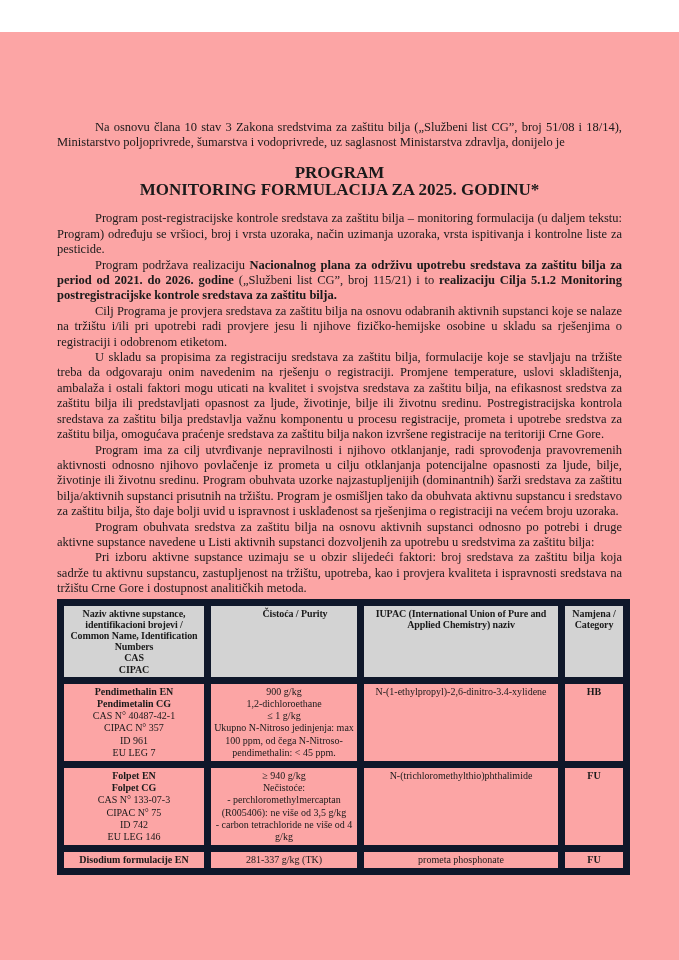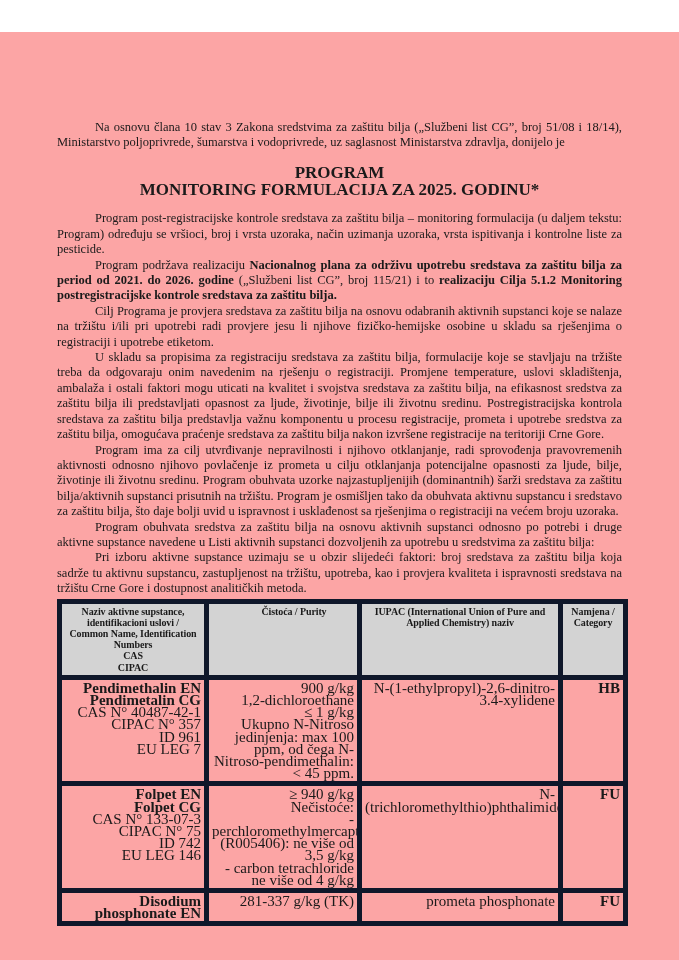--- a/index.html
+++ b/index.html
@@ -39,38 +39,37 @@
   .title-line { white-space: nowrap; }
   table.substances {
     border-collapse: collapse;
     table-layout: fixed;
     width: 566px;
     margin-top: 2px;
     border: 2px solid #000;
   }
   table.substances th,
   table.substances td {
-    border: 5px solid #0f172a;
+    border: 7px solid #0f172a;
     text-align: center;
     vertical-align: top;
     padding: 2px 3px;
     overflow: hidden;
   }
   table.substances thead th {
     background: #d3d3d3;
     font-weight: bold;
     font-size: 10px;
     line-height: 11.2px;
     letter-spacing: -0.1px;
     border-bottom: 2px solid #000;
   }
   table.substances td {
-    font-size: 15px;
+    font-size: 10px;
     line-height: 12.2px;
-    text-align: right;
   }
   thead tr { height: 67px; }
   tbody tr.r0 { height: 73px; }
   tbody tr.r1 { height: 70px; }
   tbody tr.r2 { height: 17px; }
   .w1 { width: 147px; }
   .w2 { width: 153px; }
   .w3 { width: 201px; }
   .w4 { width: 65px; }
 </style>
@@ -81,38 +80,38 @@
 
   <p class="body-text">Na osnovu člana 10 stav 3 Zakona sredstvima za zaštitu bilja („Službeni list CG”, broj 51/08 i 18/14), Ministarstvo poljoprivrede, šumarstva i vodoprivrede, uz saglasnost Ministarstva zdravlja, donijelo je</p>
 
   <div class="title-block">
     <div class="title-line">PROGRAM</div>
     <div class="title-line">MONITORING FORMULACIJA ZA 2025. GODINU*</div>
   </div>
 
   <p class="body-text"><span>Program post-registracijske kontrole sredstava za zaštitu bilja – monitoring formulacija (u daljem tekstu: Program) određuju se vršioci, broj i vrsta uzoraka, način uzimanja uzoraka, vrsta ispitivanja i kontrolne liste za pesticide.</span></p>
   <p class="body-text"><span>Program podržava realizaciju </span><b>Nacionalnog plana za održivu upotrebu sredstava za zaštitu bilja za period od 2021. do 2026. godine</b><span> („Službeni list CG”, broj 115/21) i to </span><b>realizaciju Cilja 5.1.2 Monitoring postregistracijske kontrole sredstava za zaštitu bilja.</b></p>
-  <p class="body-text"><span>Cilj Programa je provjera sredstava za zaštitu bilja na osnovu odabranih aktivnih supstanci koje se nalaze na tržištu i/ili pri upotrebi radi provjere jesu li njihove fizičko-hemijske osobine u skladu sa rješenjima o registraciji i upotrebe etiketom.</span></p>
+  <p class="body-text"><span>Cilj Programa je provjera sredstava za zaštitu bilja na osnovu odabranih aktivnih supstanci koje se nalaze na tržištu i/ili pri upotrebi radi provjere jesu li njihove fizičko-hemijske osobine u skladu sa rješenjima o registraciji i odobrenom etiketom.</span></p>
   <p class="body-text"><span>U skladu sa propisima za registraciju sredstava za zaštitu bilja, formulacije koje se stavljaju na tržište treba da odgovaraju onim navedenim na rješenju o registraciji. Promjene temperature, uslovi skladištenja, ambalaža i ostali faktori mogu uticati na kvalitet i svojstva sredstava za zaštitu bilja, na efikasnost sredstva za zaštitu bilja ili predstavljati opasnost za ljude, životinje, bilje ili životnu sredinu. Postregistracijska kontrola sredstava za zaštitu bilja predstavlja važnu komponentu u procesu registracije, prometa i upotrebe sredstva za zaštitu bilja, omogućava praćenje sredstava za zaštitu bilja nakon izvršene registracije na teritoriji Crne Gore.</span></p>
   <p class="body-text"><span>Program ima za cilj utvrđivanje nepravilnosti i njihovo otklanjanje, radi sprovođenja pravovremenih aktivnosti odnosno njihovo povlačenje iz prometa u cilju otklanjanja potencijalne opasnosti za ljude, bilje, životinje ili životnu sredinu. Program obuhvata uzorke najzastupljenijih (dominantnih) šarži sredstava za zaštitu bilja/aktivnih supstanci prisutnih na tržištu. Program je osmišljen tako da obuhvata aktivnu supstancu i sredstavo za zaštitu bilja, što daje bolji uvid u ispravnost i usklađenost sa rješenjima o registraciji na većem broju uzoraka.</span></p>
   <p class="body-text"><span>Program obuhvata sredstva za zaštitu bilja na osnovu aktivnih supstanci odnosno po potrebi i druge aktivne supstance navedene u Listi aktivnih supstanci dozvoljenih za upotrebu u sredstvima za zaštitu bilja:</span></p>
   <p class="body-text"><span>Pri izboru aktivne supstance uzimaju se u obzir slijedeći faktori: broj sredstava za zaštitu bilja koja sadrže tu aktivnu supstancu, zastupljenost na tržištu, upotreba, kao i provjera kvaliteta i ispravnosti sredstava na tržištu Crne Gore i dostupnost analitičkih metoda.</span></p>
 
   <table class="substances">
     <colgroup>
       <col class="w1">
         <col class="w2">
         <col class="w3">
         <col class="w4">
     </colgroup>
     <thead>
       <tr>
         <th style="background: rgb(211, 211, 211);">
             <div>Naziv aktivne supstance,</div>
-            <div>identifikacioni uslovi /</div>
+            <div>identifikacioni brojevi /</div>
             <div>Common Name, Identification</div>
             <div>Numbers</div>
             <div>CAS</div>
             <div>CIPAC</div>
           </th>
         <th style="background: rgb(211, 211, 211); padding-left: 25px;">Čistoća / Purity</th>
         <th style="background: rgb(211, 211, 211);">IUPAC (International Union of Pure and Applied Chemistry) naziv</th>
         <th style="background: rgb(211, 211, 211);">Namjena / Category</th>
       </tr>
     </thead>
@@ -148,21 +147,21 @@
             <div>≥ 940 g/kg</div>
             <div>Nečistoće:</div>
             <div>- perchloromethylmercaptan (R005406): ne više od 3,5 g/kg</div>
             <div>- carbon tetrachloride ne više od 4 g/kg</div>
           </td>
         <td>N-(trichloromethylthio)phthalimide</td>
         <td style="font-weight:bold">FU</td>
       </tr>
       <tr class="r2">
         <td>
-            <div style="font-weight: bold;">Disodium phosphonate EN</div>
+            <div style="font-weight: bold;">Disodium formulacije EN</div>
           </td>
         <td>
             <div>281-337 g/kg (TK)</div>
           </td>
         <td>prometa phosphonate</td>
         <td style="font-weight:bold">FU</td>
       </tr>
     </tbody>
   </table>
 

